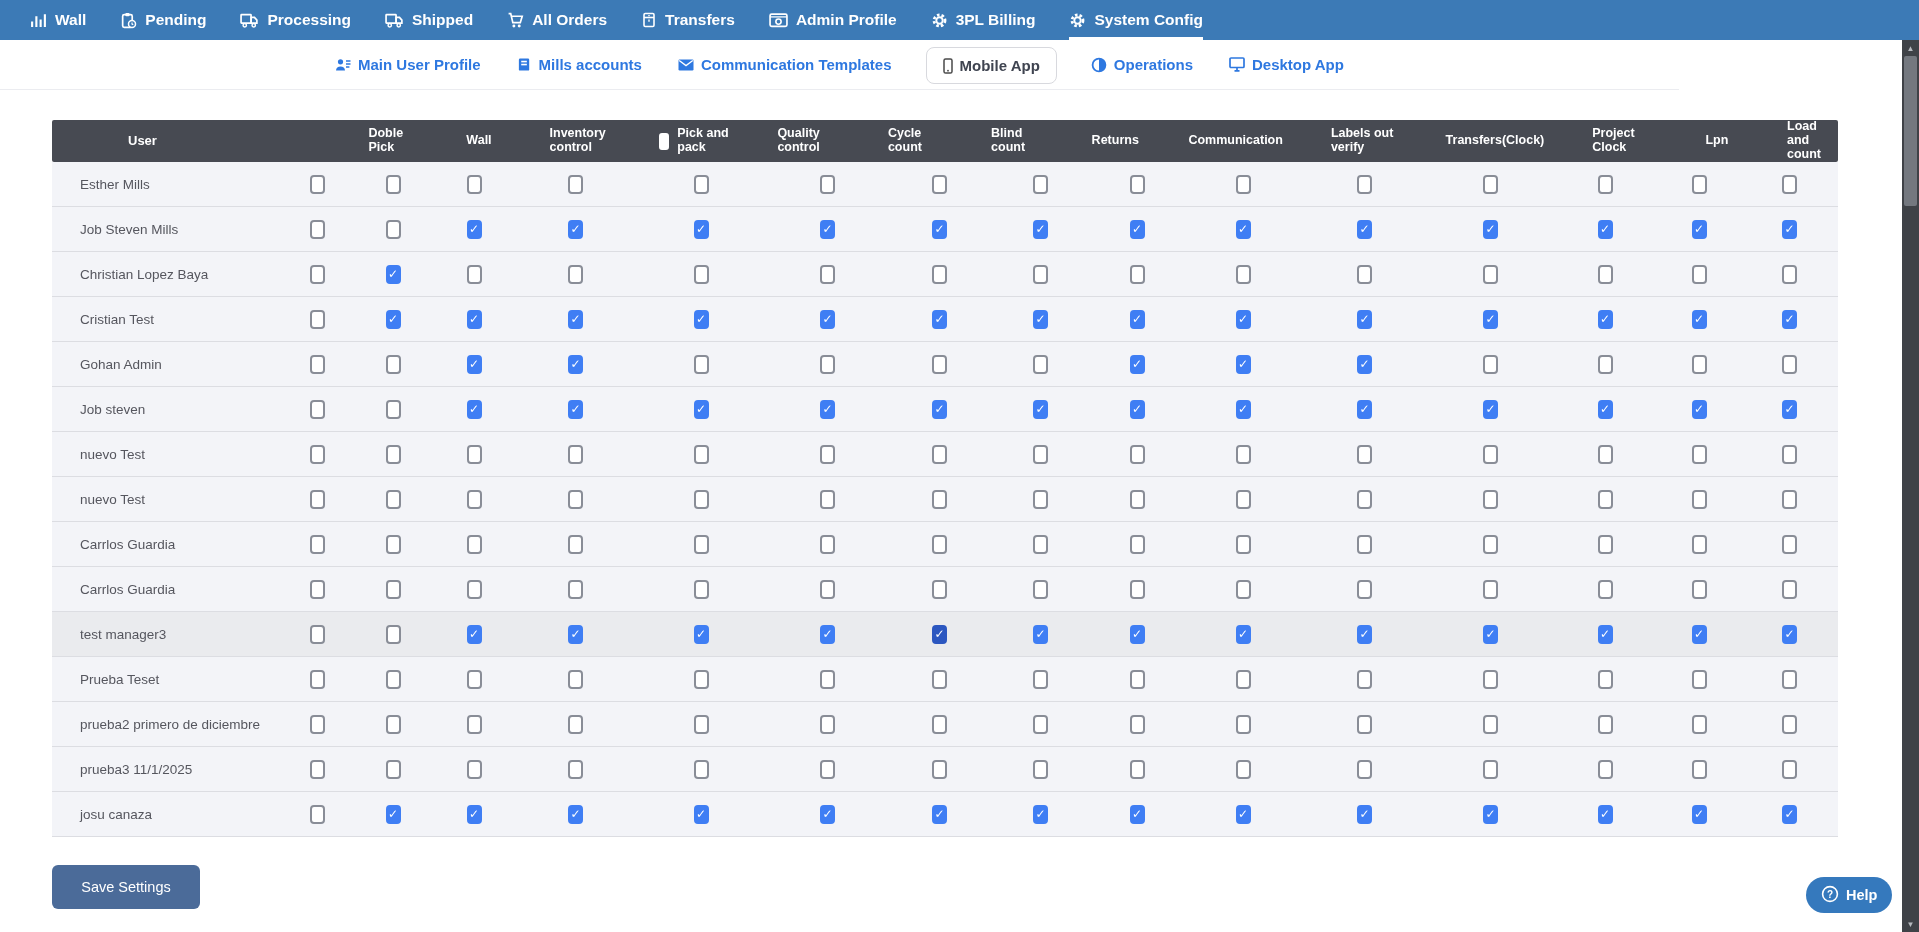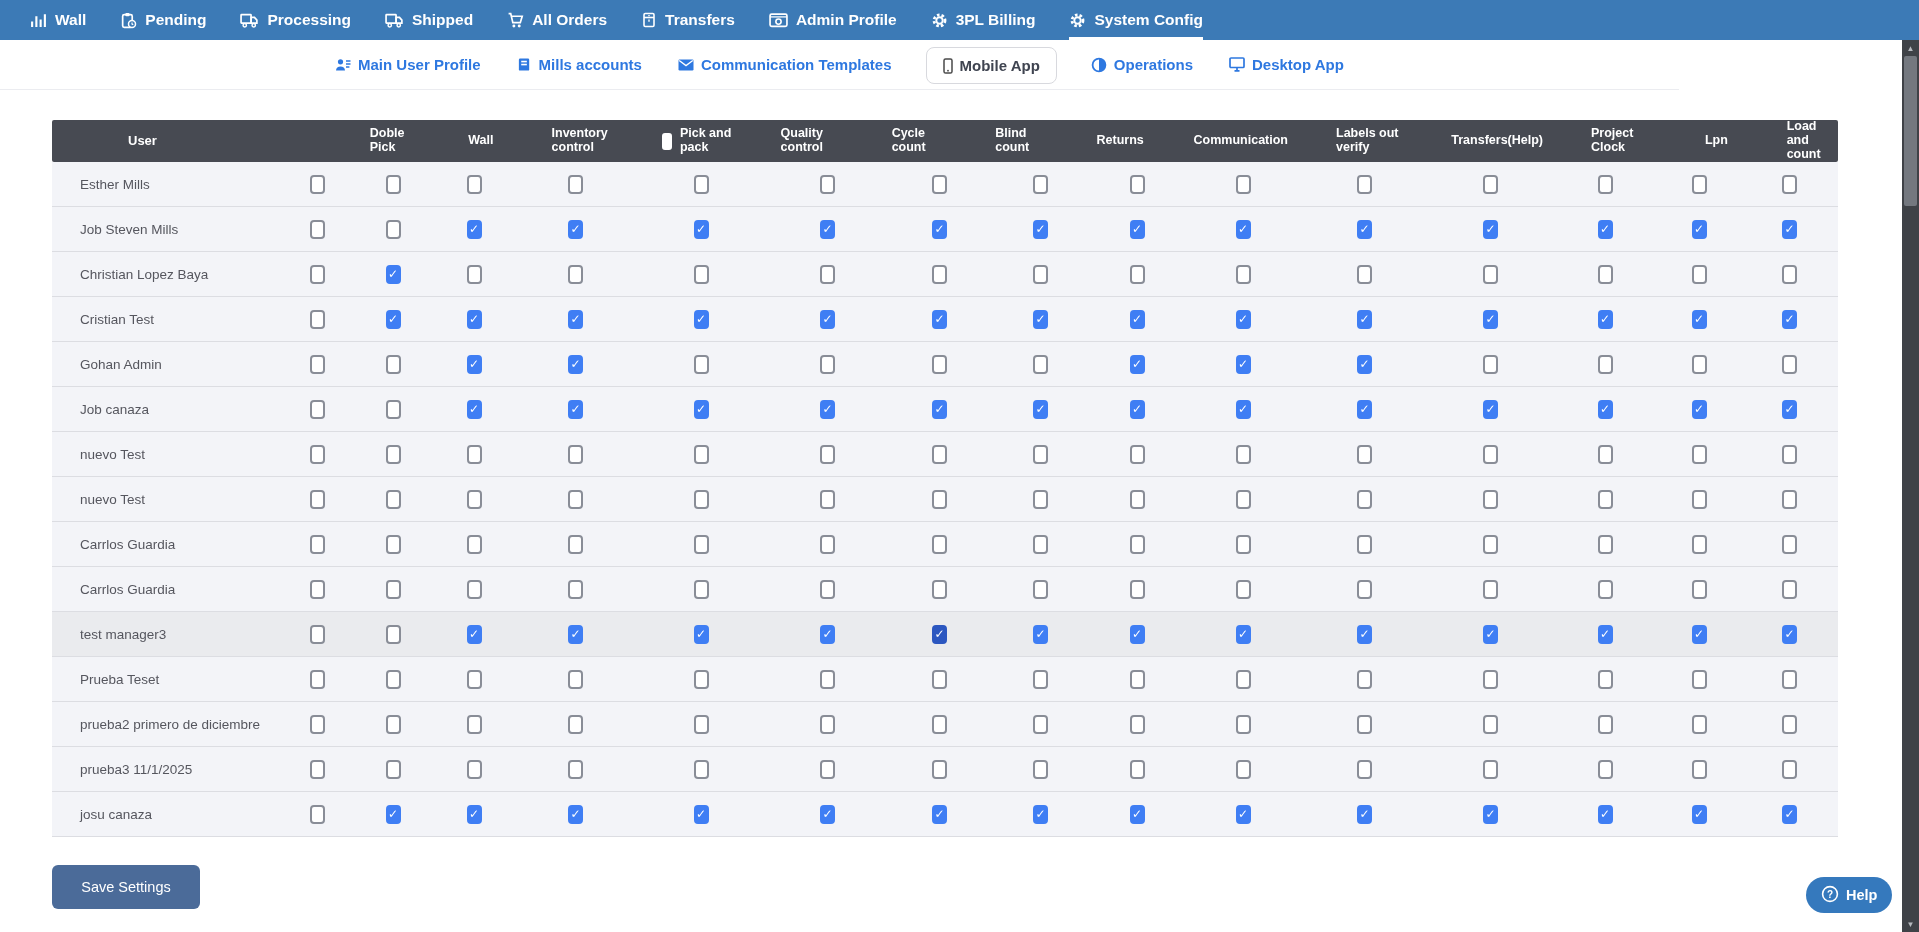--- a/index.html
+++ b/index.html
@@ -254,21 +254,21 @@
       <div class="hcell" style="width: 96px;">
         <span>Returns</span>
       </div>
       <div class="hcell" style="width: 116px;">
         <span>Communication</span>
       </div>
       <div class="hcell" style="width: 127px;">
         <span>Labels out verify</span>
       </div>
       <div class="hcell" style="width: 125px;">
-        <span>Transfers(Help)</span>
+        <span>Transfers(Clock)</span>
       </div>
       <div class="hcell" style="width: 104px;">
         <span>Project Clock</span>
       </div>
       <div class="hcell" style="width: 84px;">
         <span>Lpn</span>
       </div>
       <div class="hcell" style="width: 97px;">
         <span>Load and count</span>
       </div>
@@ -508,21 +508,21 @@
           <span class="cb"></span>
         </div>
         <div class="cell" style="width: 84px;">
           <span class="cb"></span>
         </div>
         <div class="cell" style="width: 97px;">
           <span class="cb"></span>
         </div>
       </div>
       <div class="trow">
-        <div class="cell user" style="width: 228px;">Job canaza</div>
+        <div class="cell user" style="width: 228px;">Job steven</div>
         <div class="cell" style="width: 75px;">
           <span class="cb"></span>
         </div>
         <div class="cell" style="width: 76px;">
           <span class="cb"></span>
         </div>
         <div class="cell" style="width: 86px;">
           <span class="cb on">✓</span>
         </div>
         <div class="cell" style="width: 117px;">

